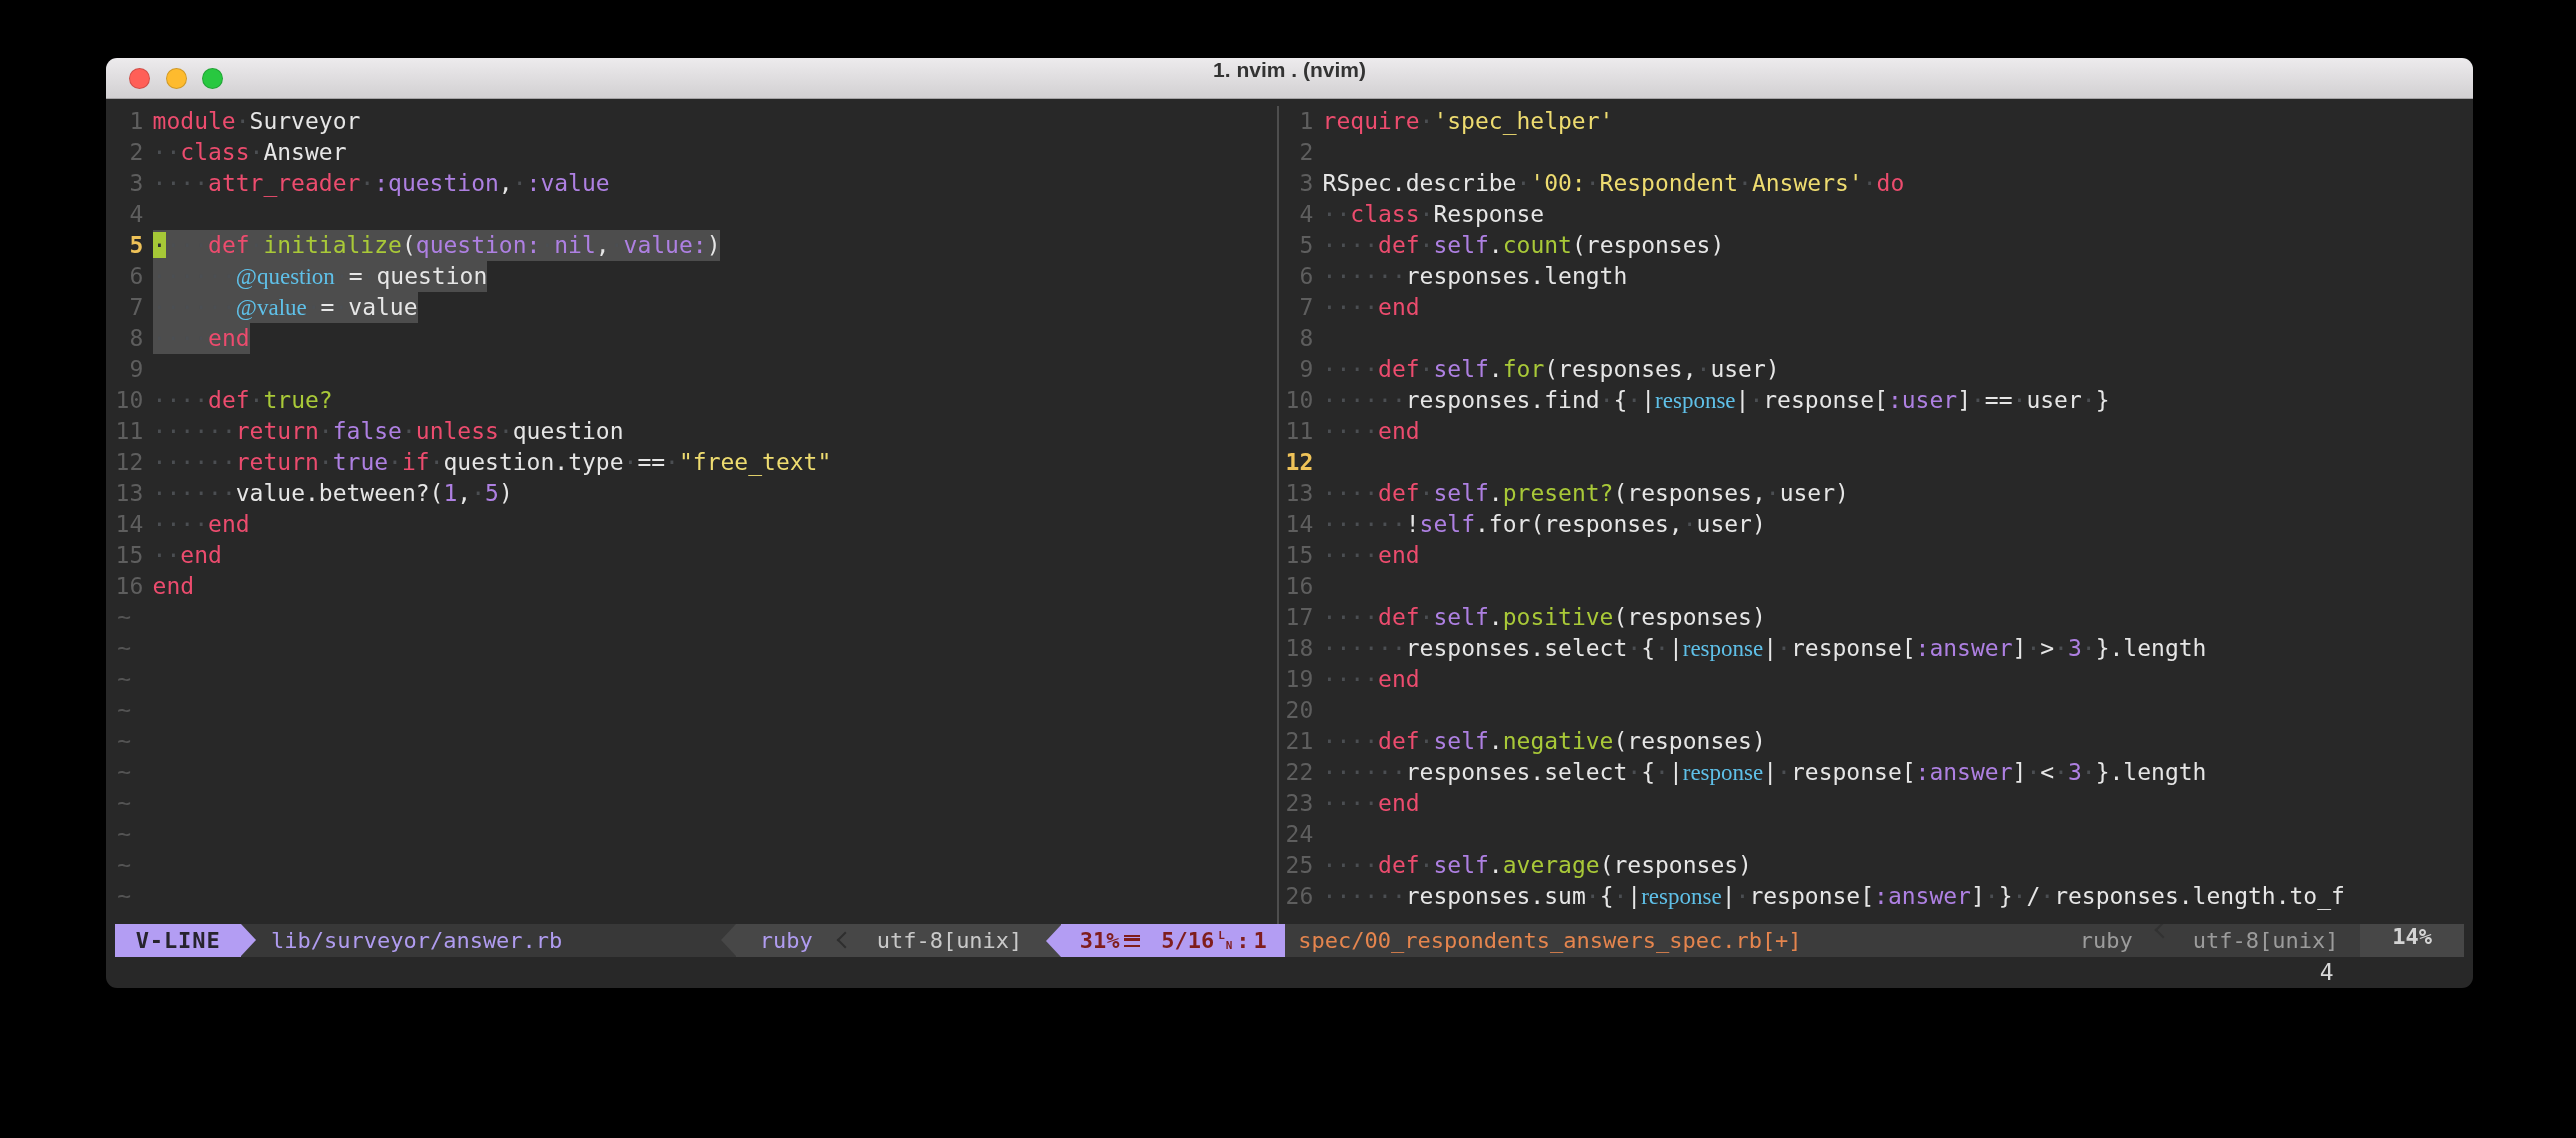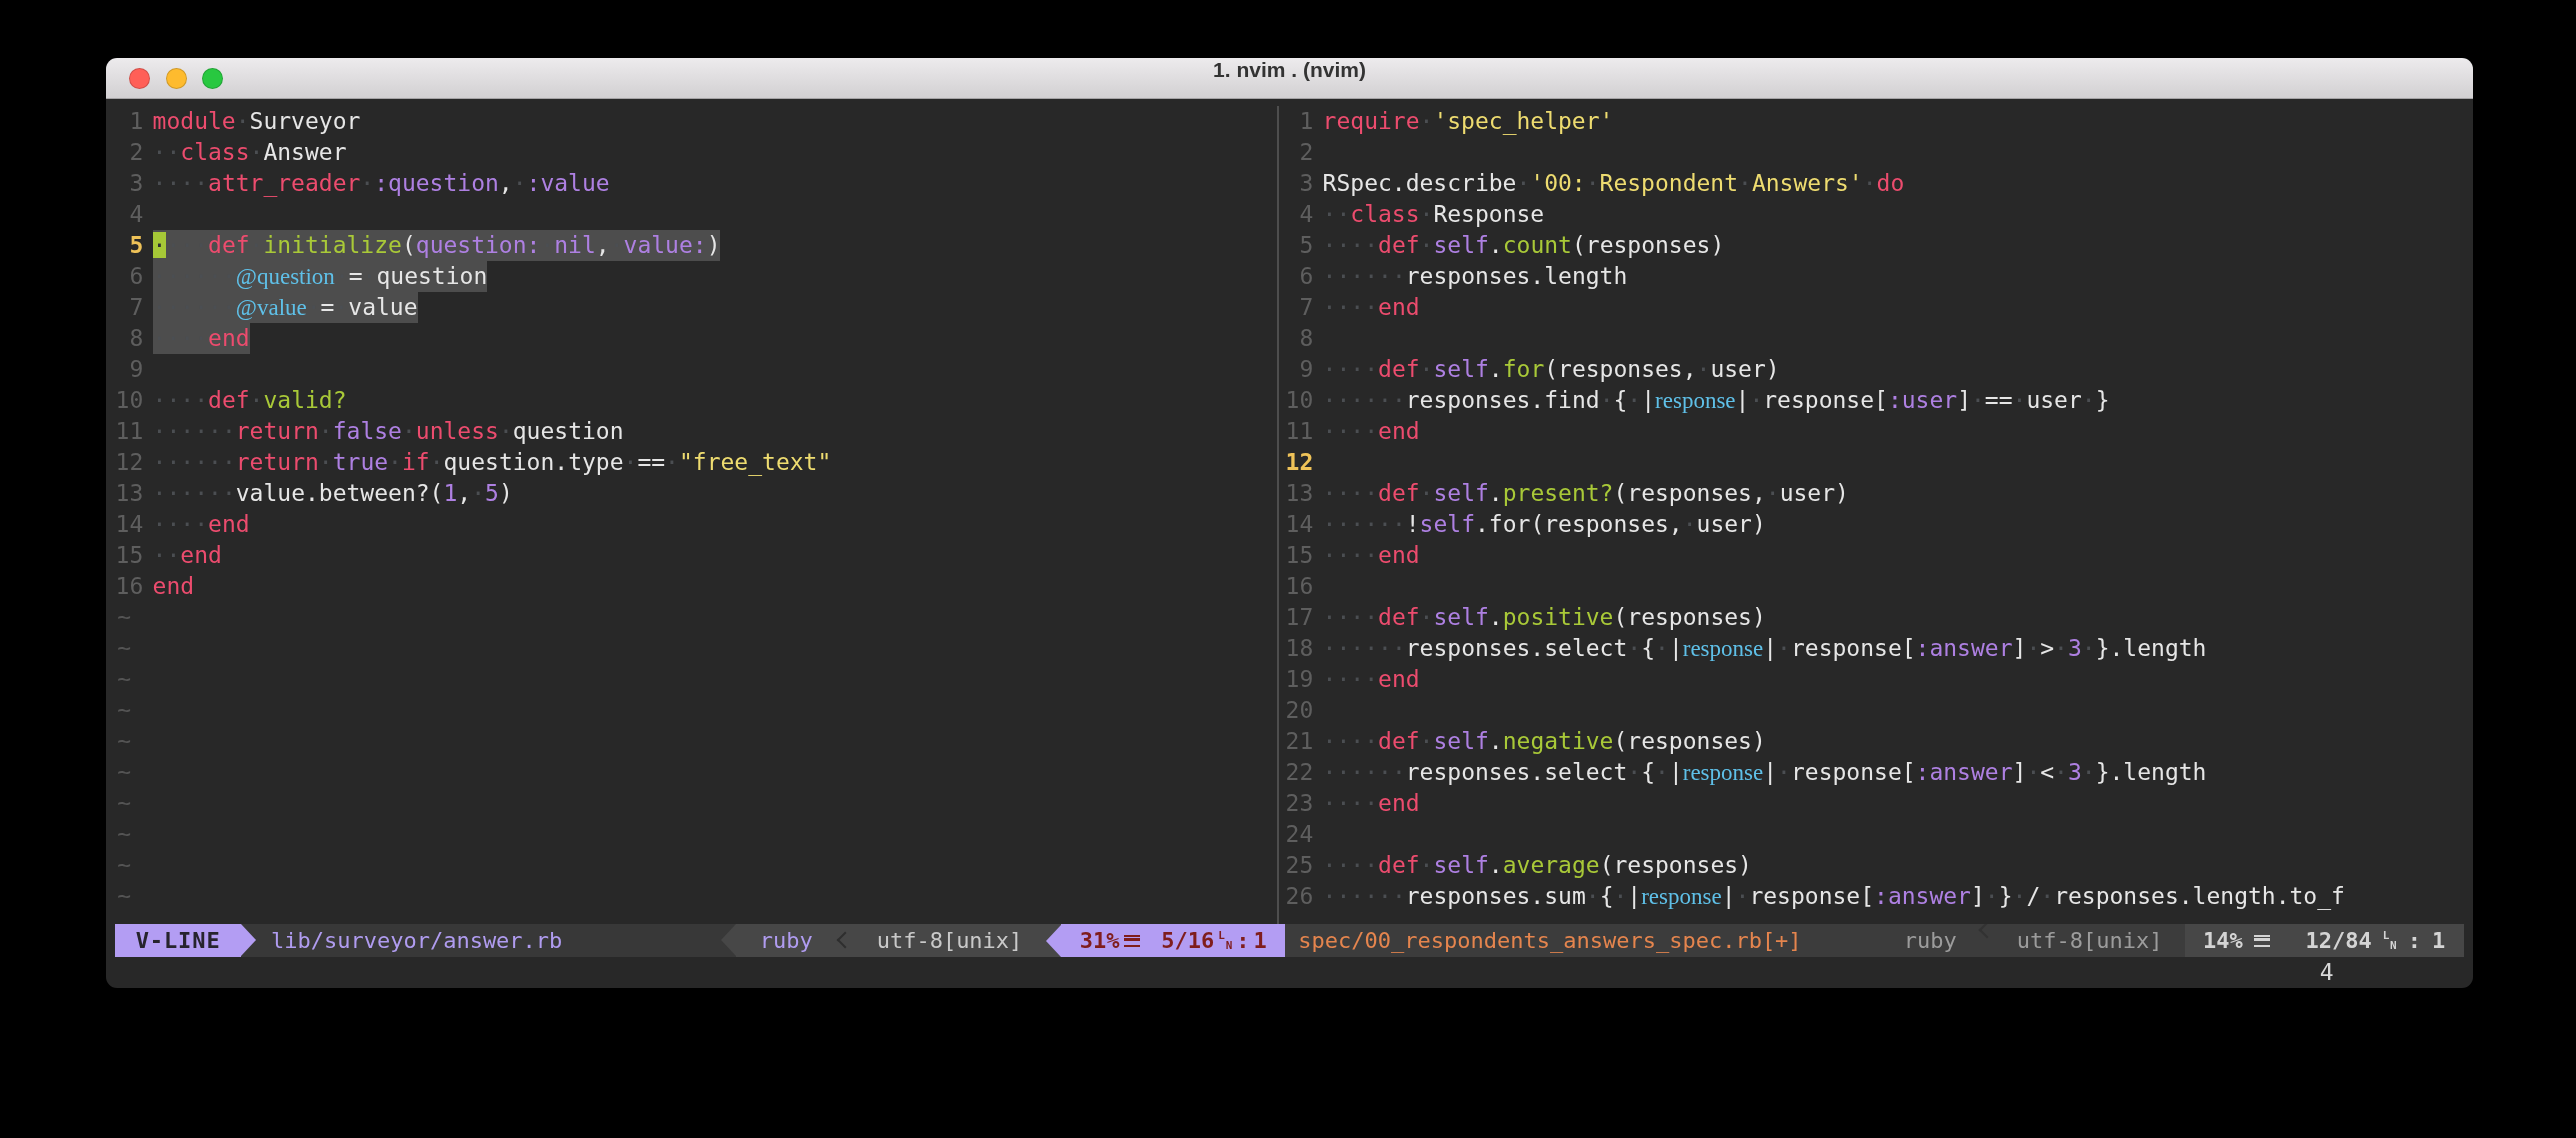--- a/index.html
+++ b/index.html
@@ -64,21 +64,21 @@
   .tr{width:0;height:0;flex:none;border-top:16.7px solid transparent;border-bottom:16.7px solid transparent;}
   .tr-right-mode{border-left:15.7px solid var(--mode-bg);}
   .tr-left-light{border-right:15.7px solid #474747;}
   .tr-left-mode{border-right:15.7px solid var(--mode-bg);}
   .chev{width:10.2px;height:10.2px;flex:none;border-left:2.8px solid #2e2e2e;border-bottom:2.8px solid #2e2e2e;
     transform:rotate(45deg);margin:0 1.9px;}
   .chev.dim{border-color:#323232;}
 
   .seg-file-inactive{flex:1;padding-left:13px;color:var(--inactive-file-fg);display:flex;align-items:center;}
   .seg-ft-r,.seg-enc-r{color:#9c9c9c;padding:0 22px;display:flex;align-items:center;}
-  .seg-pos-r{background:#474747;color:#d4d4d4;font-weight:600;padding:0 18.5px;display:flex;align-items:center;gap:11px;}
+  .seg-pos-r{background:#474747;color:#d4d4d4;font-weight:600;padding:0 18.5px;display:flex;align-items:center;gap:11px;flex-direction:column;}
 
   .lines-icon{display:inline-block;width:16.7px;height:12px;position:relative;
     border-top:2.8px solid currentColor;border-bottom:2.8px solid currentColor;box-sizing:border-box;}
   .lines-icon::after{content:"";position:absolute;left:0;right:0;top:1.9px;height:2.8px;background:currentColor;}
   .lnstk{display:inline-flex;flex-direction:column;font-size:11px;line-height:9.3px;font-weight:bold;}
   .lnstk .bot{margin-left:7.4px;}
   .gap{width:13px;}
 
   
   .cmdline{height:31px;flex:none;position:relative;}
@@ -105,21 +105,21 @@
         <div class="pane left" id="pane-left">
             <div class="row"><span class="lnum">1</span><span class="text"><span class="sg-k">module</span><span class="sg-t"><span class="ws">·</span>Surveyor</span></span></div>
             <div class="row"><span class="lnum">2</span><span class="text"><span class="sg-t"><span class="ws">·</span><span class="ws">·</span></span><span class="sg-k">class</span><span class="sg-t"><span class="ws">·</span>Answer</span></span></div>
             <div class="row"><span class="lnum">3</span><span class="text"><span class="sg-t"><span class="ws">·</span><span class="ws">·</span><span class="ws">·</span><span class="ws">·</span></span><span class="sg-k">attr_reader</span><span class="sg-t"><span class="ws">·</span></span><span class="sg-s">:question</span><span class="sg-t">,<span class="ws">·</span></span><span class="sg-s">:value</span></span></div>
             <div class="row"><span class="lnum">4</span><span class="text"></span></div>
             <div class="row"><span class="lnum cur">5</span><span class="text sel"><span class="sg-cur"><span class="ws">·</span></span><span class="sg-t"><span class="ws">·</span><span class="ws">·</span><span class="ws">·</span></span><span class="sg-k">def</span><span class="sg-t"><span class="ws">·</span></span><span class="sg-f">initialize</span><span class="sg-t">(</span><span class="sg-s">question:</span><span class="sg-t"><span class="ws">·</span></span><span class="sg-s">nil</span><span class="sg-t">,<span class="ws">·</span></span><span class="sg-s">value:</span><span class="sg-t">)</span></span></div>
             <div class="row"><span class="lnum">6</span><span class="text sel"><span class="sg-t"><span class="ws">·</span><span class="ws">·</span><span class="ws">·</span><span class="ws">·</span><span class="ws">·</span><span class="ws">·</span></span><span class="sg-c">@question</span><span class="sg-t"><span class="ws">·</span>=<span class="ws">·</span>question</span></span></div>
             <div class="row"><span class="lnum">7</span><span class="text sel"><span class="sg-t"><span class="ws">·</span><span class="ws">·</span><span class="ws">·</span><span class="ws">·</span><span class="ws">·</span><span class="ws">·</span></span><span class="sg-c">@value</span><span class="sg-t"><span class="ws">·</span>=<span class="ws">·</span>value</span></span></div>
             <div class="row"><span class="lnum">8</span><span class="text sel"><span class="sg-t"><span class="ws">·</span><span class="ws">·</span><span class="ws">·</span><span class="ws">·</span></span><span class="sg-k">end</span></span></div>
             <div class="row"><span class="lnum">9</span><span class="text"></span></div>
-            <div class="row"><span class="lnum">10</span><span class="text"><span class="sg-t"><span class="ws">·</span><span class="ws">·</span><span class="ws">·</span><span class="ws">·</span></span><span class="sg-k">def</span><span class="sg-t"><span class="ws">·</span></span><span class="sg-f">valid?</span></span></div>
+            <div class="row"><span class="lnum">10</span><span class="text"><span class="sg-t"><span class="ws">·</span><span class="ws">·</span><span class="ws">·</span><span class="ws">·</span></span><span class="sg-k">def</span><span class="sg-t"><span class="ws">·</span></span><span class="sg-f">true?</span></span></div>
             <div class="row"><span class="lnum">11</span><span class="text"><span class="sg-t"><span class="ws">·</span><span class="ws">·</span><span class="ws">·</span><span class="ws">·</span><span class="ws">·</span><span class="ws">·</span></span><span class="sg-k">return</span><span class="sg-t"><span class="ws">·</span></span><span class="sg-s">false</span><span class="sg-t"><span class="ws">·</span></span><span class="sg-k">unless</span><span class="sg-t"><span class="ws">·</span>question</span></span></div>
             <div class="row"><span class="lnum">12</span><span class="text"><span class="sg-t"><span class="ws">·</span><span class="ws">·</span><span class="ws">·</span><span class="ws">·</span><span class="ws">·</span><span class="ws">·</span></span><span class="sg-k">return</span><span class="sg-t"><span class="ws">·</span></span><span class="sg-s">true</span><span class="sg-t"><span class="ws">·</span></span><span class="sg-k">if</span><span class="sg-t"><span class="ws">·</span>question.type<span class="ws">·</span>==<span class="ws">·</span></span><span class="sg-y">"free_text"</span></span></div>
             <div class="row"><span class="lnum">13</span><span class="text"><span class="sg-t"><span class="ws">·</span><span class="ws">·</span><span class="ws">·</span><span class="ws">·</span><span class="ws">·</span><span class="ws">·</span>value.between?(</span><span class="sg-s">1</span><span class="sg-t">,<span class="ws">·</span></span><span class="sg-s">5</span><span class="sg-t">)</span></span></div>
             <div class="row"><span class="lnum">14</span><span class="text"><span class="sg-t"><span class="ws">·</span><span class="ws">·</span><span class="ws">·</span><span class="ws">·</span></span><span class="sg-k">end</span></span></div>
             <div class="row"><span class="lnum">15</span><span class="text"><span class="sg-t"><span class="ws">·</span><span class="ws">·</span></span><span class="sg-k">end</span></span></div>
             <div class="row"><span class="lnum">16</span><span class="text"><span class="sg-k">end</span></span></div>
             <div class="row"><span class="tilde">~</span></div>
             <div class="row"><span class="tilde">~</span></div>
             <div class="row"><span class="tilde">~</span></div>
             <div class="row"><span class="tilde">~</span></div>

